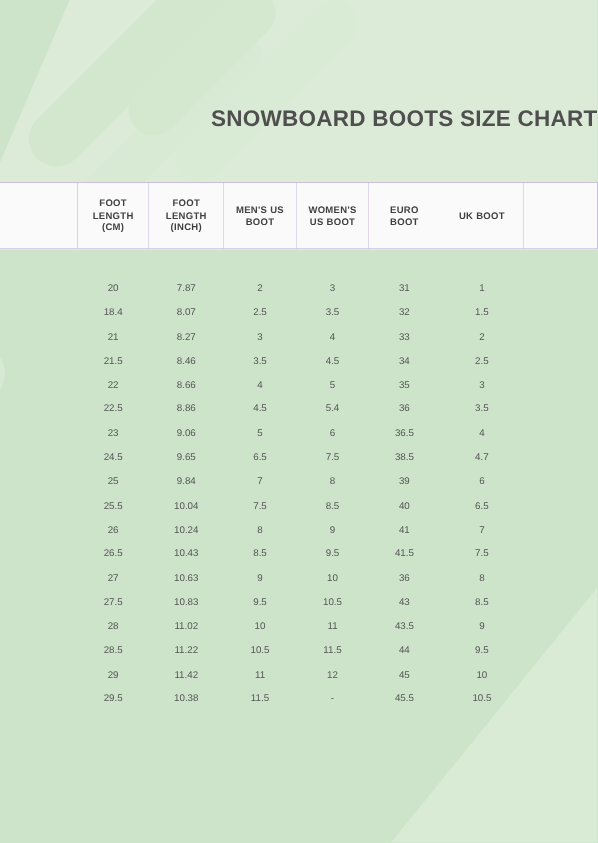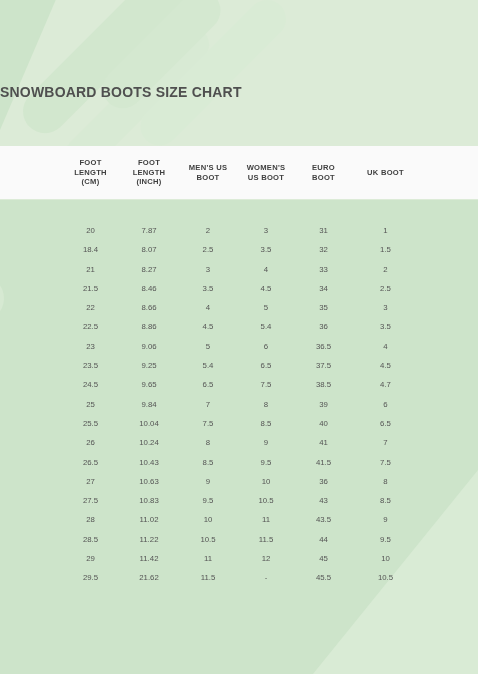--- a/index.html
+++ b/index.html
@@ -40,22 +40,22 @@
     left: 0;
     top: 0;
     width: 478px;
     height: 146px;
   }
   #chart-title {
     position: absolute;
     left: 0;
     top: 70px;
     width: 478px;
-    text-align: left;
-    font-size: 14px;
+    text-align: right;
+    font-size: 18px;
     font-weight: bold;
     letter-spacing: 0.2px;
     color: #4f4f4f;
     line-height: 26px;
     white-space: nowrap;
   }
 
   
   #size-table {
     position: absolute;
@@ -240,30 +240,20 @@
           <td>23</td>
           <td>9.06</td>
           <td>5</td>
           <td>6</td>
           <td>36.5</td>
           <td>4</td>
           <td></td>
         </tr>
         <tr>
           <td></td>
-          <td>23.5</td>
-          <td>9.25</td>
-          <td>5.4</td>
-          <td>6.5</td>
-          <td>37.5</td>
-          <td>4.5</td>
-          <td></td>
-        </tr>
-        <tr>
-          <td></td>
           <td>24.5</td>
           <td>9.65</td>
           <td>6.5</td>
           <td>7.5</td>
           <td>38.5</td>
           <td>4.7</td>
           <td></td>
         </tr>
         <tr>
           <td></td>
@@ -351,21 +341,21 @@
           <td>11.42</td>
           <td>11</td>
           <td>12</td>
           <td>45</td>
           <td>10</td>
           <td></td>
         </tr>
         <tr>
           <td></td>
           <td>29.5</td>
-          <td>21.62</td>
+          <td>10.38</td>
           <td>11.5</td>
           <td>-</td>
           <td>45.5</td>
           <td>10.5</td>
           <td></td>
         </tr>
       </tbody>
   </table>
 
 </div>

